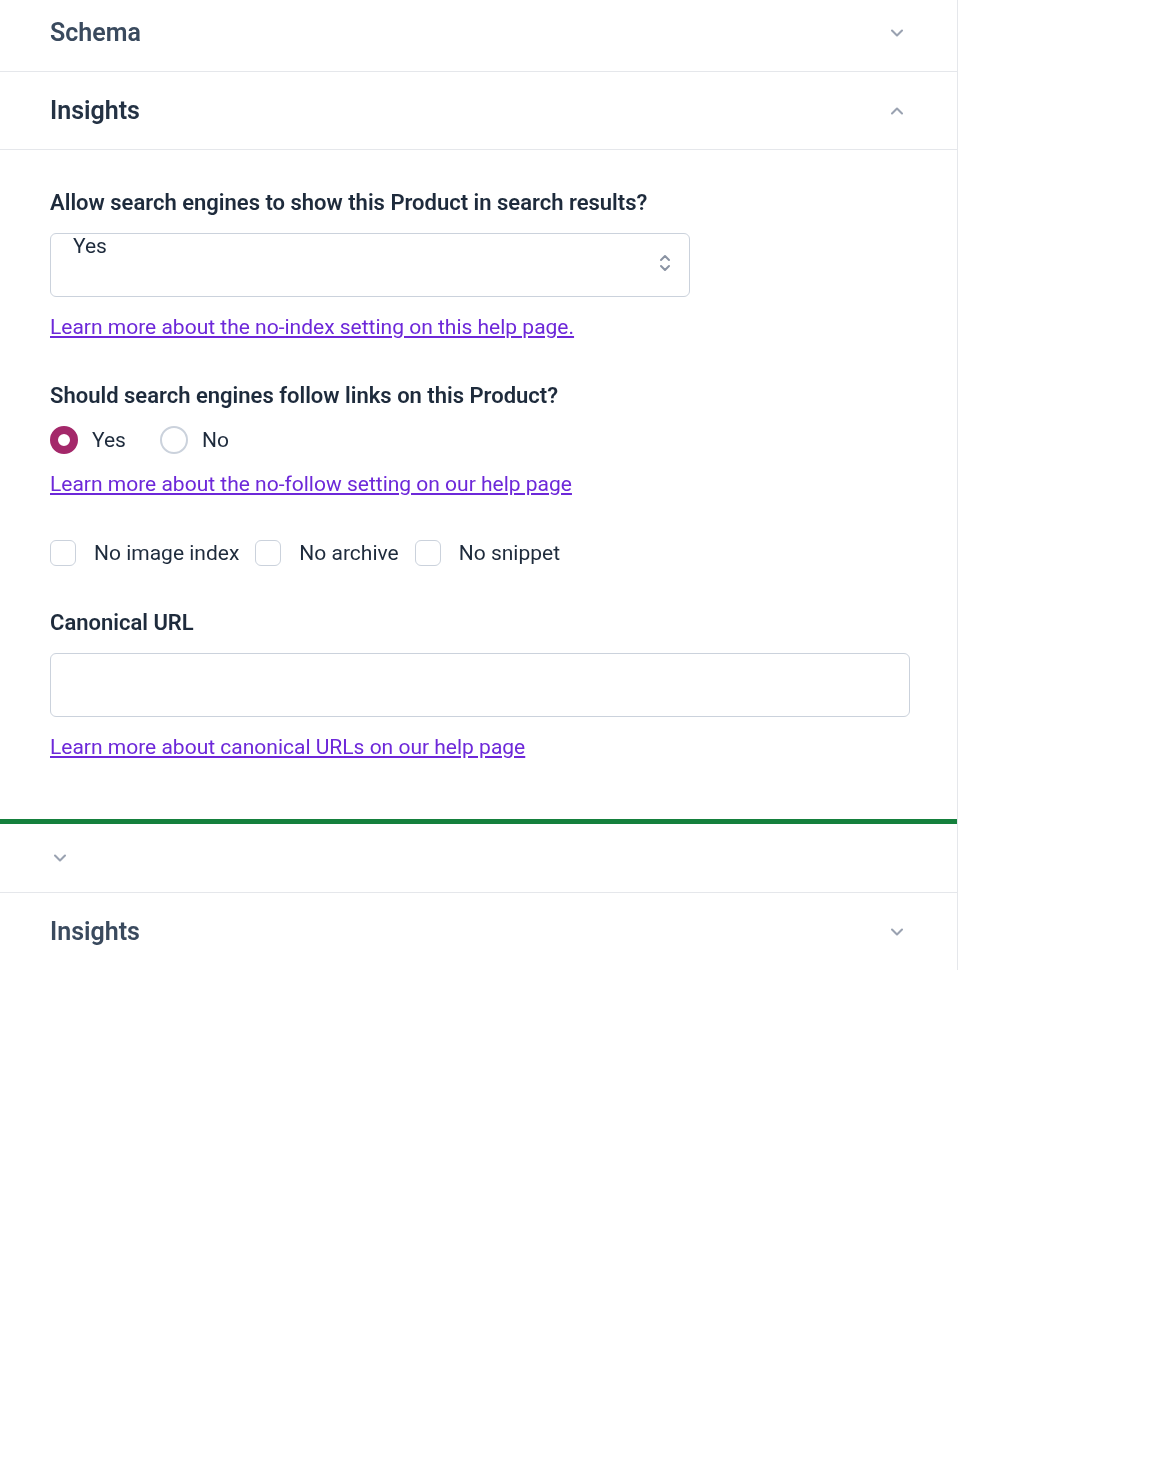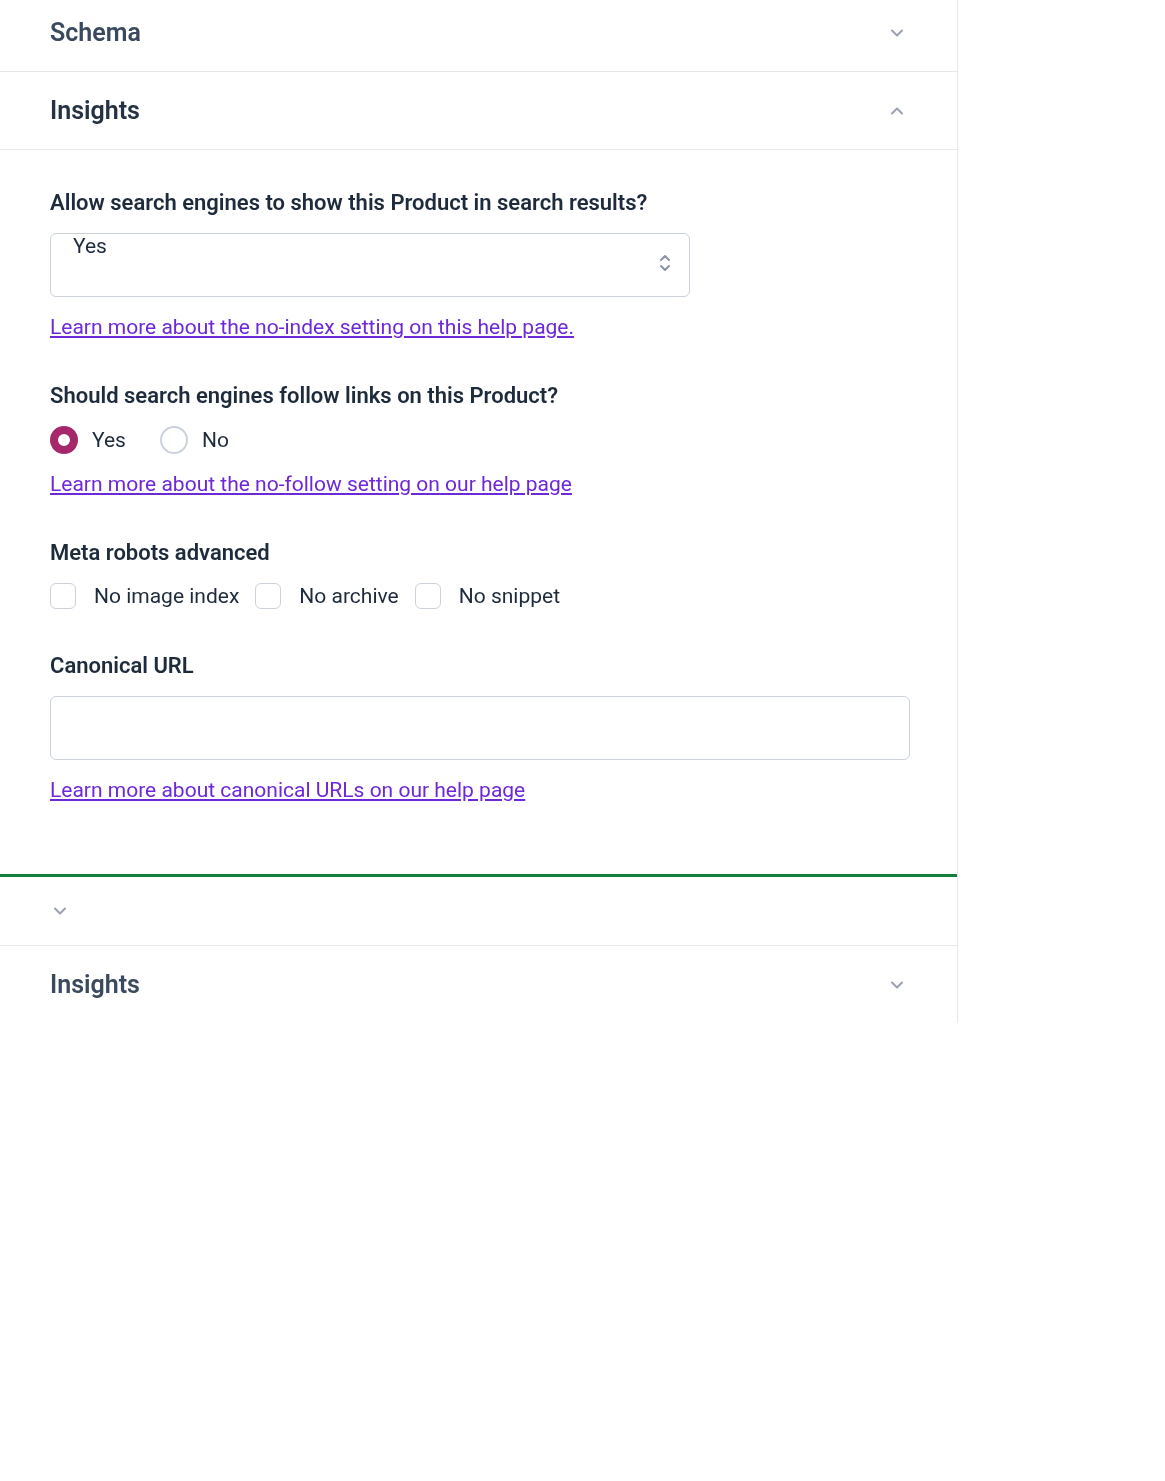--- a/index.html
+++ b/index.html
@@ -29,24 +29,24 @@
   }
   .section-title.dim { color: #3a4a5e; }
   .chevron {
     width: 20px;
     height: 20px;
     flex: 0 0 auto;
   }
   .chevron svg { display: block; }
   .section-body {
     padding: 40px 50px 56px 50px;
-    border-bottom: 3px solid #15803d;
+    border-bottom: 5px solid #15803d;
   }
   .field-group { margin-bottom: 44px; }
-  .field-group:last-child { margin-bottom: 16px; }
+  .field-group:last-child { margin-bottom: 4px; }
   .field-label {
     font-size: 22px;
     font-weight: 600;
     color: #1e2b3c;
     margin-bottom: 18px;
     display: block;
   }
   .select-wrap {
     position: relative;
     width: 640px;
@@ -185,21 +185,20 @@
         </div>
         <div class="radio-item">
           <div class="radio-outer"></div>
           <span class="radio-label">No</span>
         </div>
       </div>
       <a href="#" class="help-link">Learn more about the no-follow setting on our help page</a>
     </div>
 
     <div class="field-group">
-      <label class="field-label">Meta robots advanced</label>
       <div class="check-list">
         <div class="check-item">
           <div class="checkbox"></div>
           <span class="check-label">No image index</span>
         </div>
         <div class="check-item">
           <div class="checkbox"></div>
           <span class="check-label">No archive</span>
         </div>
         <div class="check-item">

